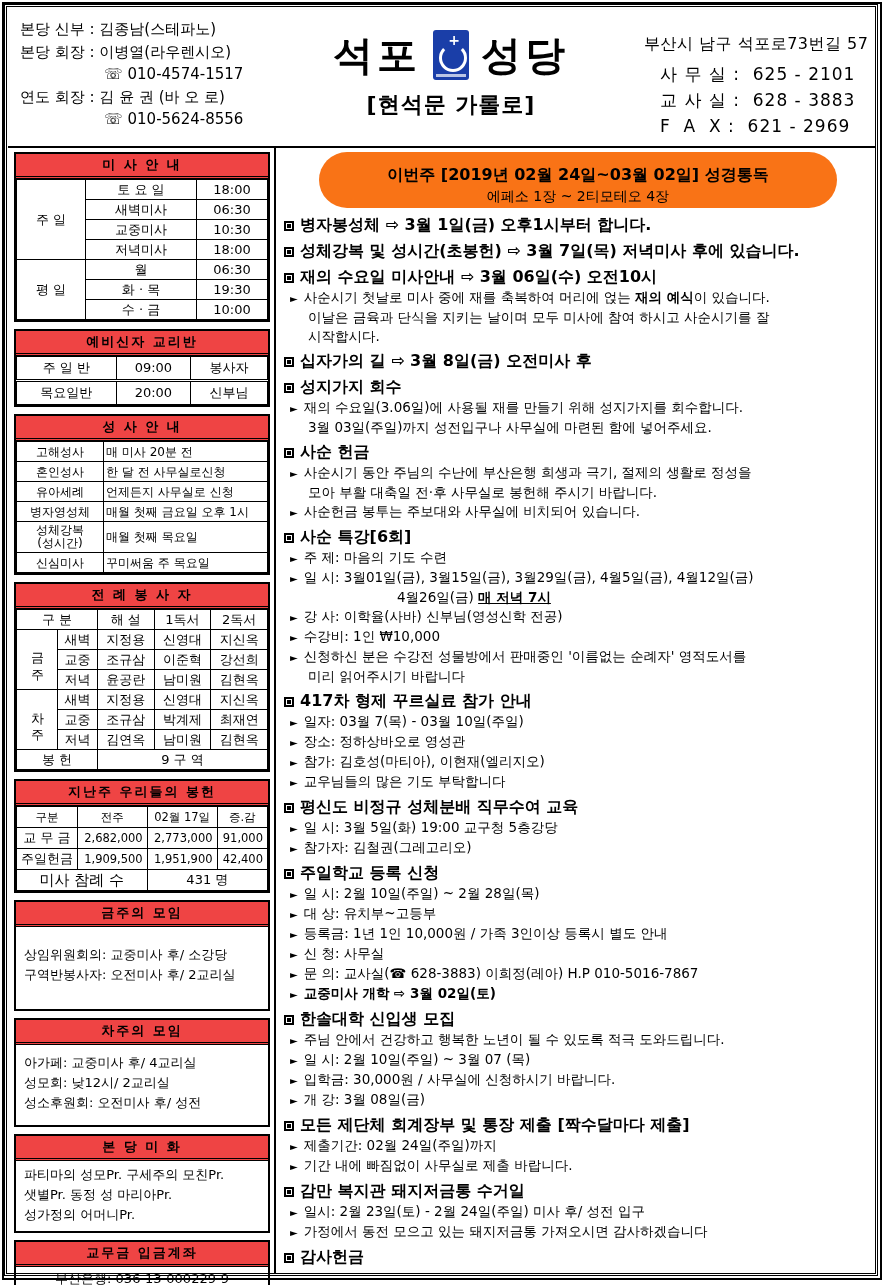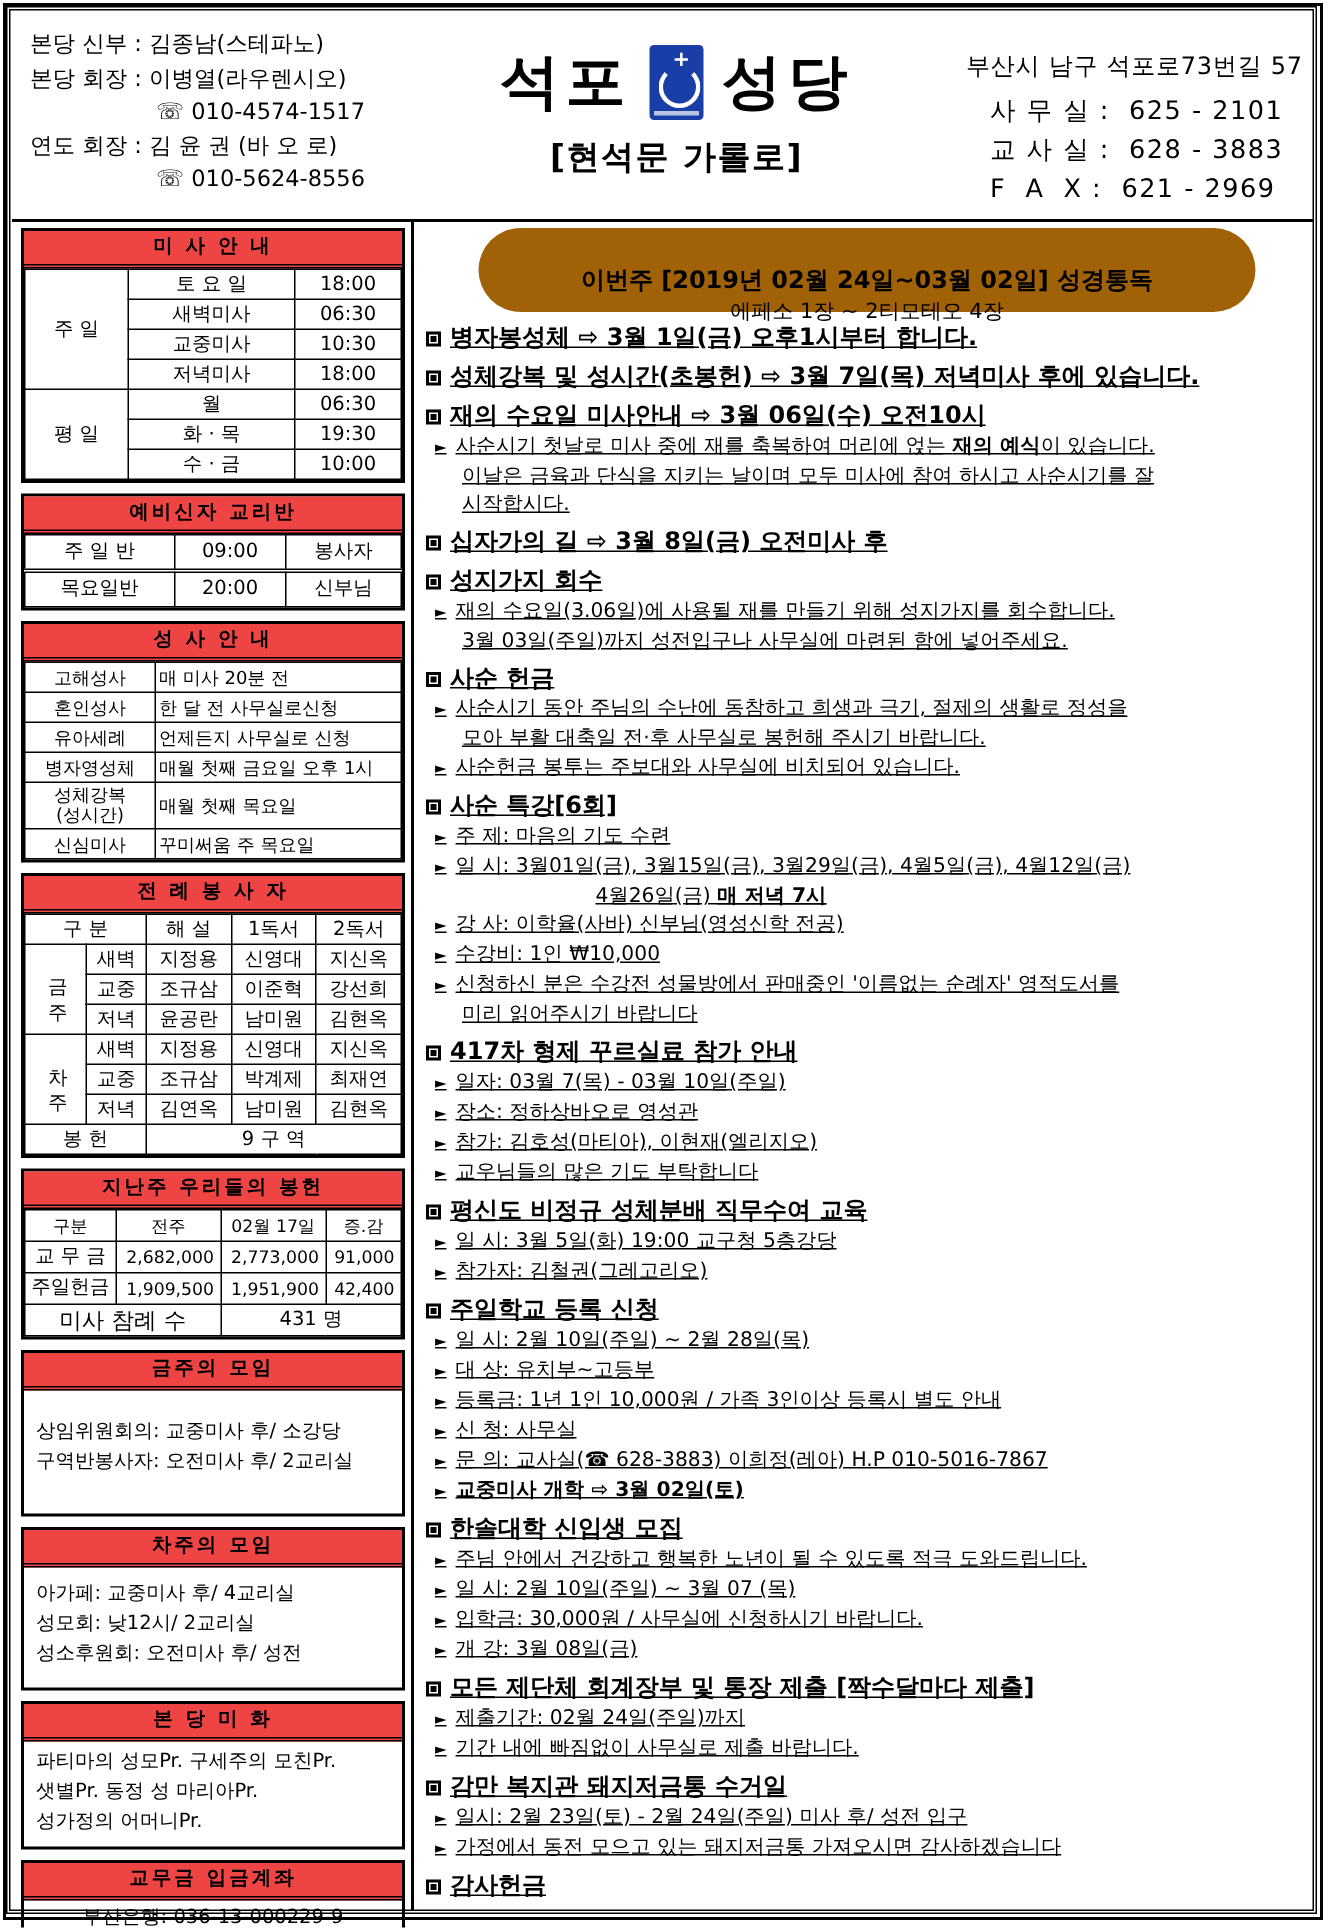--- a/index.html
+++ b/index.html
@@ -27,24 +27,24 @@
   .left{position:absolute;left:14px;top:152px;width:256px;}
   .box{border:2px solid #000;margin-bottom:7px;}
   .box-h{background:#ef4444;border-bottom:3px double #000;text-align:center;font-weight:bold;font-size:13px;line-height:22px;letter-spacing:2px;}
   table{border-collapse:collapse;width:100%;font-size:13px;}
   td{border:1px solid #000;text-align:center;padding:0 2px;height:19px;line-height:18px;}
   .right-num td.n{text-align:right;padding-right:4px;}
   .note{font-size:13px;padding:12px 8px;line-height:20px;}
   .center-note{text-align:center;font-size:13px;line-height:19px;padding:2px 0;}
   
   .right{position:absolute;left:282px;top:152px;width:592px;}
-  .banner{margin:0 auto;width:518px;height:56px;background:#a16207;border-radius:28px;text-align:center;padding-top:24px;box-sizing:border-box;}
+  .banner{margin:0 auto;width:518px;height:56px;background:#f97316;border-radius:28px;text-align:center;padding-top:12px;box-sizing:border-box;}
   .banner .l1{font-weight:bold;font-size:16px;line-height:22px;}
   .banner .l2{font-size:14px;line-height:20px;}
-  .sec{margin-top:4px;text-decoration:underline;}
+  .sec{margin-top:4px;}
   .sec-h{font-weight:bold;font-size:16px;line-height:22px;white-space:nowrap;}
   .sq{display:inline-block;width:10px;height:10px;border:2px solid #000;margin:0 6px 0 2px;position:relative;top:1px;box-sizing:border-box;}
   .sq::after{content:"";position:absolute;left:1px;top:1px;width:4px;height:4px;background:#000;}
   .it{font-size:13.5px;line-height:19px;padding-left:8px;}
   .it .arr{font-size:10px;margin-right:6px;}
   .it .cont{padding-left:18px;display:block;}
   b.u{text-decoration:underline;}
 </style>
 </head>
 <body>
@@ -310,21 +310,21 @@
       </div>
       <div class="sec">
         <div class="sec-h"><span class="sq"></span><span>십자가의 길 ⇨ 3월 8일(금) 오전미사 후</span></div>
       </div>
       <div class="sec">
         <div class="sec-h"><span class="sq"></span><span>성지가지 회수</span></div>
         <div class="it"><span class="arr">►</span><span>재의 수요일(3.06일)에 사용될 재를 만들기 위해 성지가지를 회수합니다.</span><span class="cont">3월 03일(주일)까지 성전입구나 사무실에 마련된 함에 넣어주세요.</span></div>
       </div>
       <div class="sec">
         <div class="sec-h"><span class="sq"></span><span>사순 헌금</span></div>
-        <div class="it"><span class="arr">►</span><span>사순시기 동안 주님의 수난에 동참하고 희생과 극기, 절제의 생활로 정성을</span><span class="cont">모아 부활 대축일 전·후 사무실로 봉헌해 주시기 바랍니다.</span></div>
+        <div class="it"><span class="arr">►</span><span>사순시기 동안 주님의 수난에 부산은행 희생과 극기, 절제의 생활로 정성을</span><span class="cont">모아 부활 대축일 전·후 사무실로 봉헌해 주시기 바랍니다.</span></div>
         <div class="it"><span class="arr">►</span><span>사순헌금 봉투는 주보대와 사무실에 비치되어 있습니다.</span></div>
       </div>
       <div class="sec">
         <div class="sec-h"><span class="sq"></span><span>사순 특강[6회]</span></div>
         <div class="it"><span class="arr">►</span><span>주   제: 마음의 기도 수련</span></div>
         <div class="it"><span class="arr">►</span><span>일   시: 3월01일(금), 3월15일(금), 3월29일(금), 4월5일(금), 4월12일(금)</span></div>
         <div class="it" style="padding-left: 115px;"><span>4월26일(금) </span><b class="u">매 저녁 7시</b></div>
         <div class="it"><span class="arr">►</span><span>강   사: 이학율(사바) 신부님(영성신학 전공)</span></div>
         <div class="it"><span class="arr">►</span><span>수강비: 1인 ₩10,000</span></div>
         <div class="it"><span class="arr">►</span><span>신청하신 분은 수강전 성물방에서 판매중인 '이름없는 순례자' 영적도서를</span><span class="cont">미리 읽어주시기 바랍니다</span></div>

